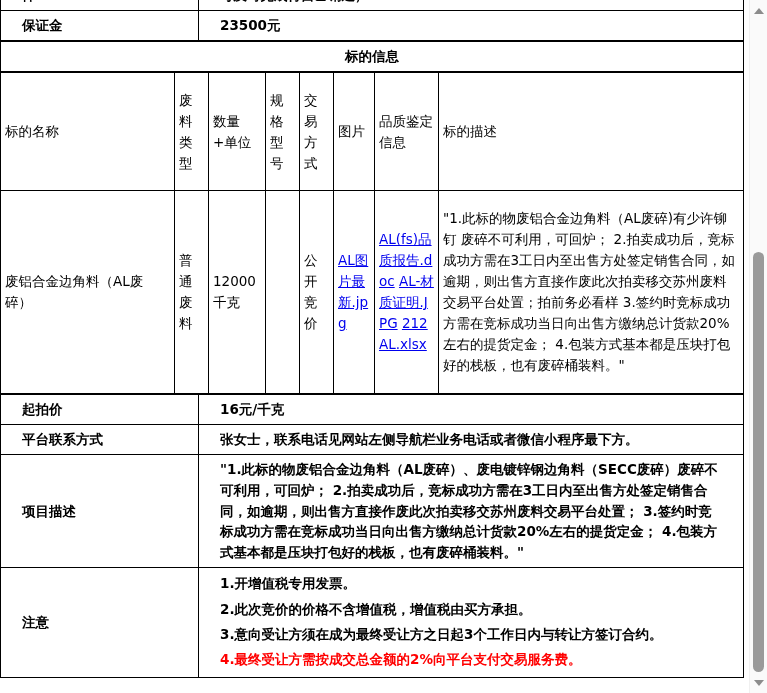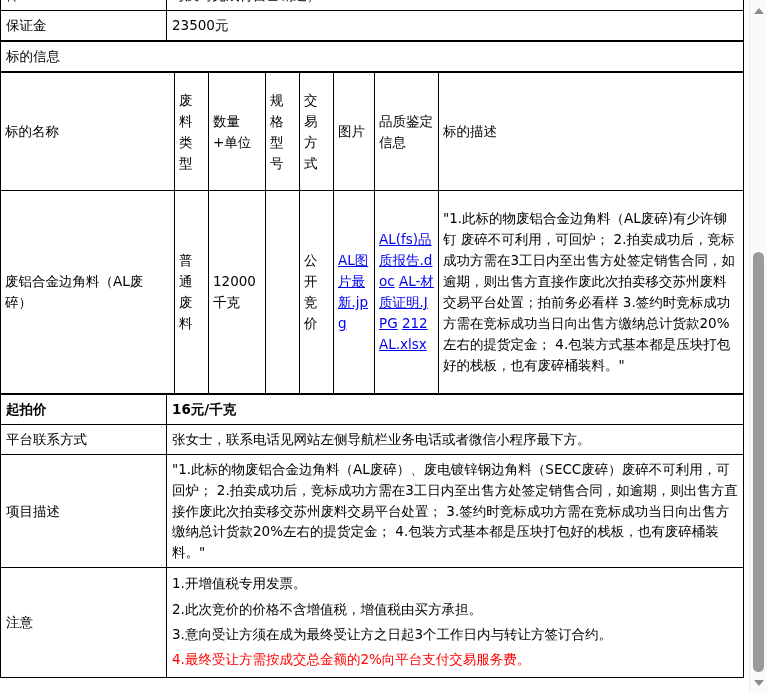--- a/index.html
+++ b/index.html
@@ -30,36 +30,37 @@
     box-sizing: border-box;
   }
   table.detail {
     border-collapse: collapse;
     width: 744px;
     table-layout: fixed;
     background: #ffffff;
   }
   table.detail td {
     border: 1px solid #000000;
-    padding: 4px 5px;
+    padding: 4px 21px;
     vertical-align: middle;
     font-size: 13.5px;
     line-height: 1.55;
     word-wrap: break-word;
     overflow-wrap: break-word;
+    font-weight: bold;
   }
   .lbl {
     width: 155px;
   }
   .row-strong td {
     font-weight: bold;
     font-size: 14px;
   }
   .sec-title {
-    text-align: left;
+    text-align: center;
     padding: 5px 0;
   }
   
   table.goods {
     border-collapse: collapse;
     width: 744px;
     table-layout: fixed;
   }
   table.goods td, table.goods th {
     border: 1px solid #000000;

